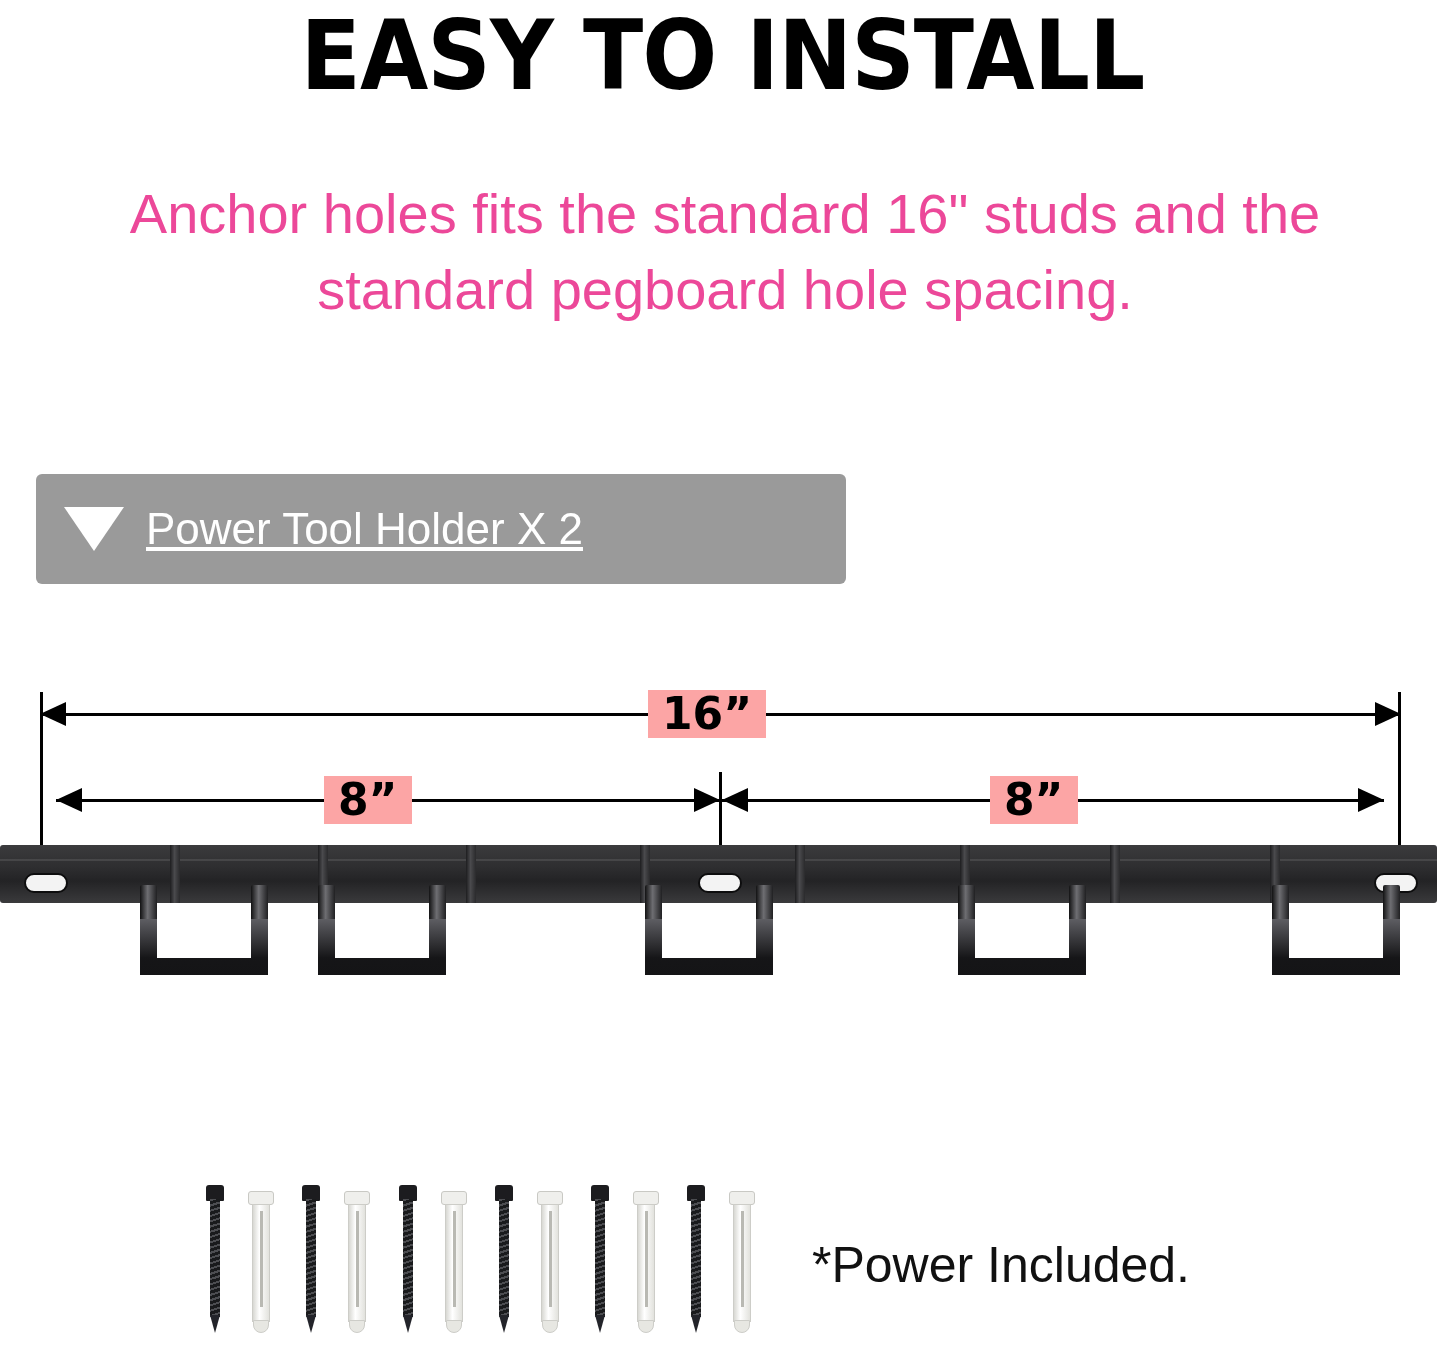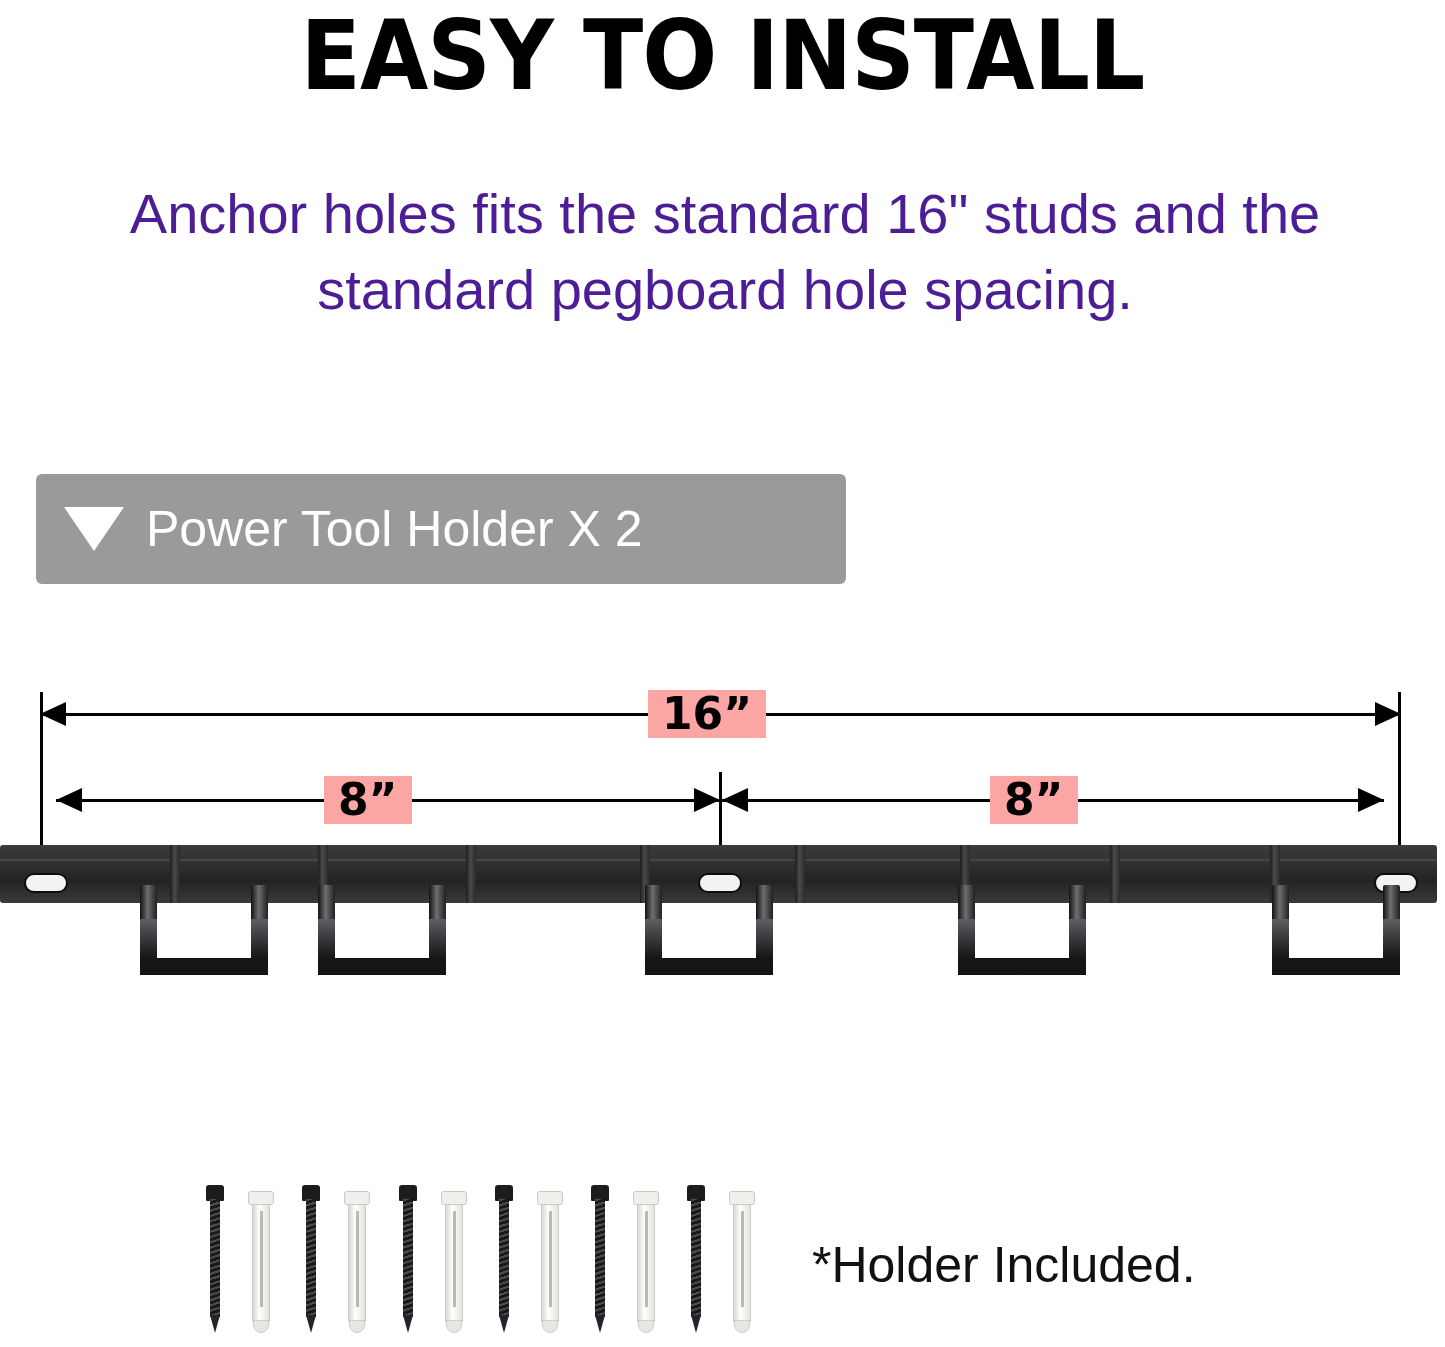--- a/index.html
+++ b/index.html
@@ -36,21 +36,21 @@
   .subhead {
     position: absolute;
     top: 176px;
     left: 40px;
     width: 1370px;
     text-align: center;
     font-family: "Liberation Sans", sans-serif;
     font-weight: 400;
     font-size: 56px;
     line-height: 76px;
-    color: #4c1d95;
+    color: #ec4899;
   }
 
   
   .label-banner {
     position: absolute;
     top: 474px;
     left: 36px;
     width: 810px;
     height: 110px;
     background: #9a9a9a;
@@ -64,24 +64,25 @@
     width: 0;
     height: 0;
     border-left: 30px solid transparent;
     border-right: 30px solid transparent;
     border-top: 44px solid #ffffff;
     margin-right: 22px;
     flex: 0 0 auto;
   }
   .label-banner .banner-text {
     font-family: "Liberation Sans", sans-serif;
-    font-size: 50px;
+    font-size: 44px;
     color: #ffffff;
     line-height: 56px;
     white-space: nowrap;
+    text-decoration: underline;
   }
 
   
   .diagram {
     position: absolute;
     top: 672px;
     left: 0;
     width: 1445px;
     height: 340px;
   }
@@ -429,14 +430,14 @@
       <div class="head"></div>
       <div class="shaft"></div>
       <div class="tip"></div>
     </div>
   <div class="anchor" style="left:729px;">
       <div class="collar"></div>
       <div class="body"></div>
       <div class="abottom"></div>
     </div>
 
-  <div class="screws-note">*Holder Included.</div>
+  <div class="screws-note">*Power Included.</div>
 </div>
 
 </body></html>

